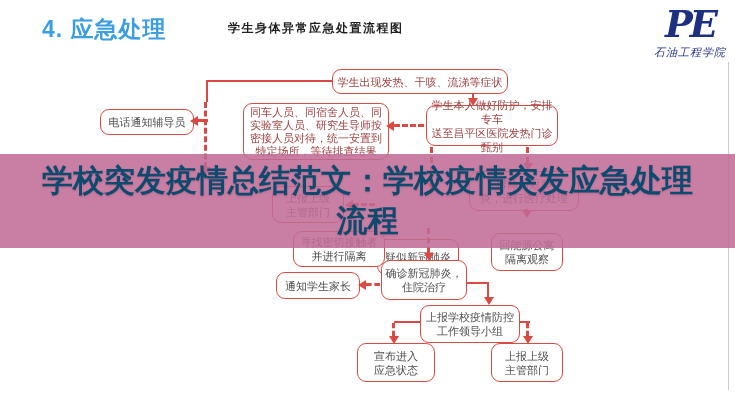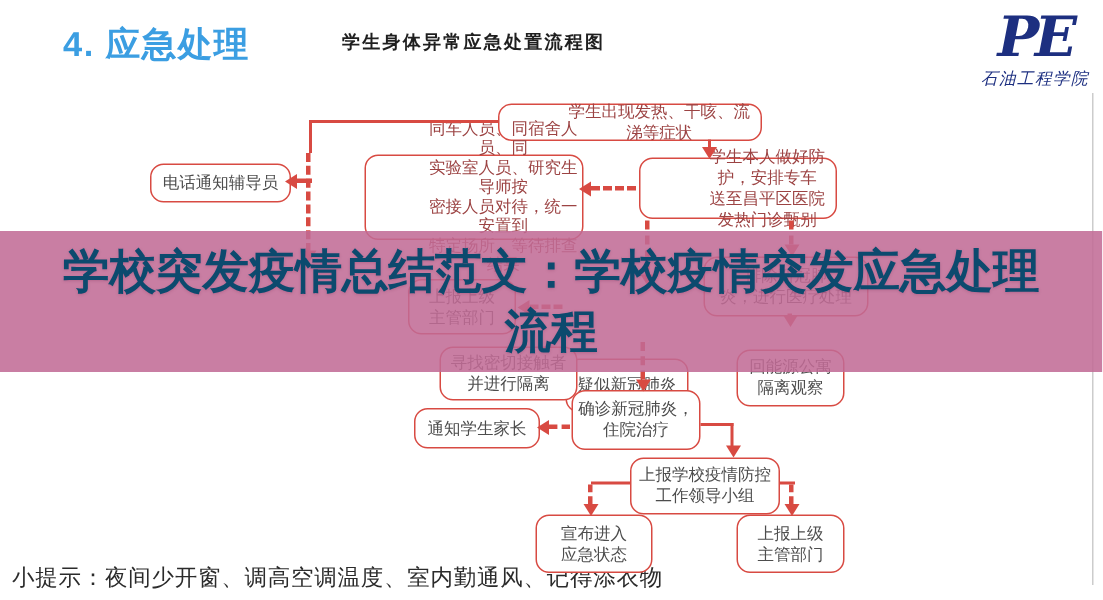--- a/index.html
+++ b/index.html
@@ -10,21 +10,21 @@
   .section-label{position:absolute;left:42px;top:14px;font-size:23px;font-weight:bold;color:#3b9ee2;letter-spacing:1px;}
   .page-title{position:absolute;left:228px;top:20px;font-size:12px;font-weight:bold;color:#1f1f1f;letter-spacing:1.5px;}
   .logo{position:absolute;left:648px;top:4px;width:84px;text-align:center;color:#1d2f80;}
   .logo .mark{font-family:"DejaVu Serif","Liberation Serif",serif;font-style:italic;font-weight:bold;font-size:37px;line-height:40px;letter-spacing:-3px;}
   .logo .sub{font-family:"DejaVu Serif","Liberation Serif",serif;font-style:italic;font-size:11px;letter-spacing:1px;margin-top:1px;}
 
   
   .fbox{position:absolute;box-sizing:border-box;background:#fff;border:1.6px solid #d84a42;border-radius:9px;
         display:flex;align-items:center;justify-content:center;text-align:center;
         font-size:11px;line-height:14px;white-space:pre-line;padding:2px 3px;z-index:1;}
-  .red-t{color:#9c4343;padding-left:42px;}
+  .red-t{color:#9c4343;}
   .gray-t{color:#4d4d4d;}
 
   
   .ln{position:absolute;background:#d84a42;z-index:1;}
   .dash-v{position:absolute;width:0;border-left:3px dashed #d84a42;z-index:1;}
   .dash-h{position:absolute;height:0;border-top:3px dashed #d84a42;z-index:1;}
   .arr-d{position:absolute;width:0;height:0;border-left:5px solid transparent;border-right:5px solid transparent;border-top:8px solid #d84a42;z-index:1;}
   .arr-l{position:absolute;width:0;height:0;border-top:5px solid transparent;border-bottom:5px solid transparent;border-right:8px solid #d84a42;z-index:1;}
 
   
@@ -116,16 +116,15 @@
 
   <div class="ln" style="left:520px;top:321px;width:10px;height:2px;"></div>
   <div class="dash-v" style="left:526px;top:323px;height:13px;"></div>
   <div class="arr-d" style="left:523px;top:336px;"></div>
 
   <div class="overlay">
     <div class="banner">学校突发疫情总结范文：学校疫情突发应急处理
 流程</div>
   </div>
 
-  <div class="tip">小提示：夜间少开窗、调高空调温度、室内勤通风、记得添衣物</div>
   <div class="edge-line"></div>
 
 </div>
 
 </body></html>

